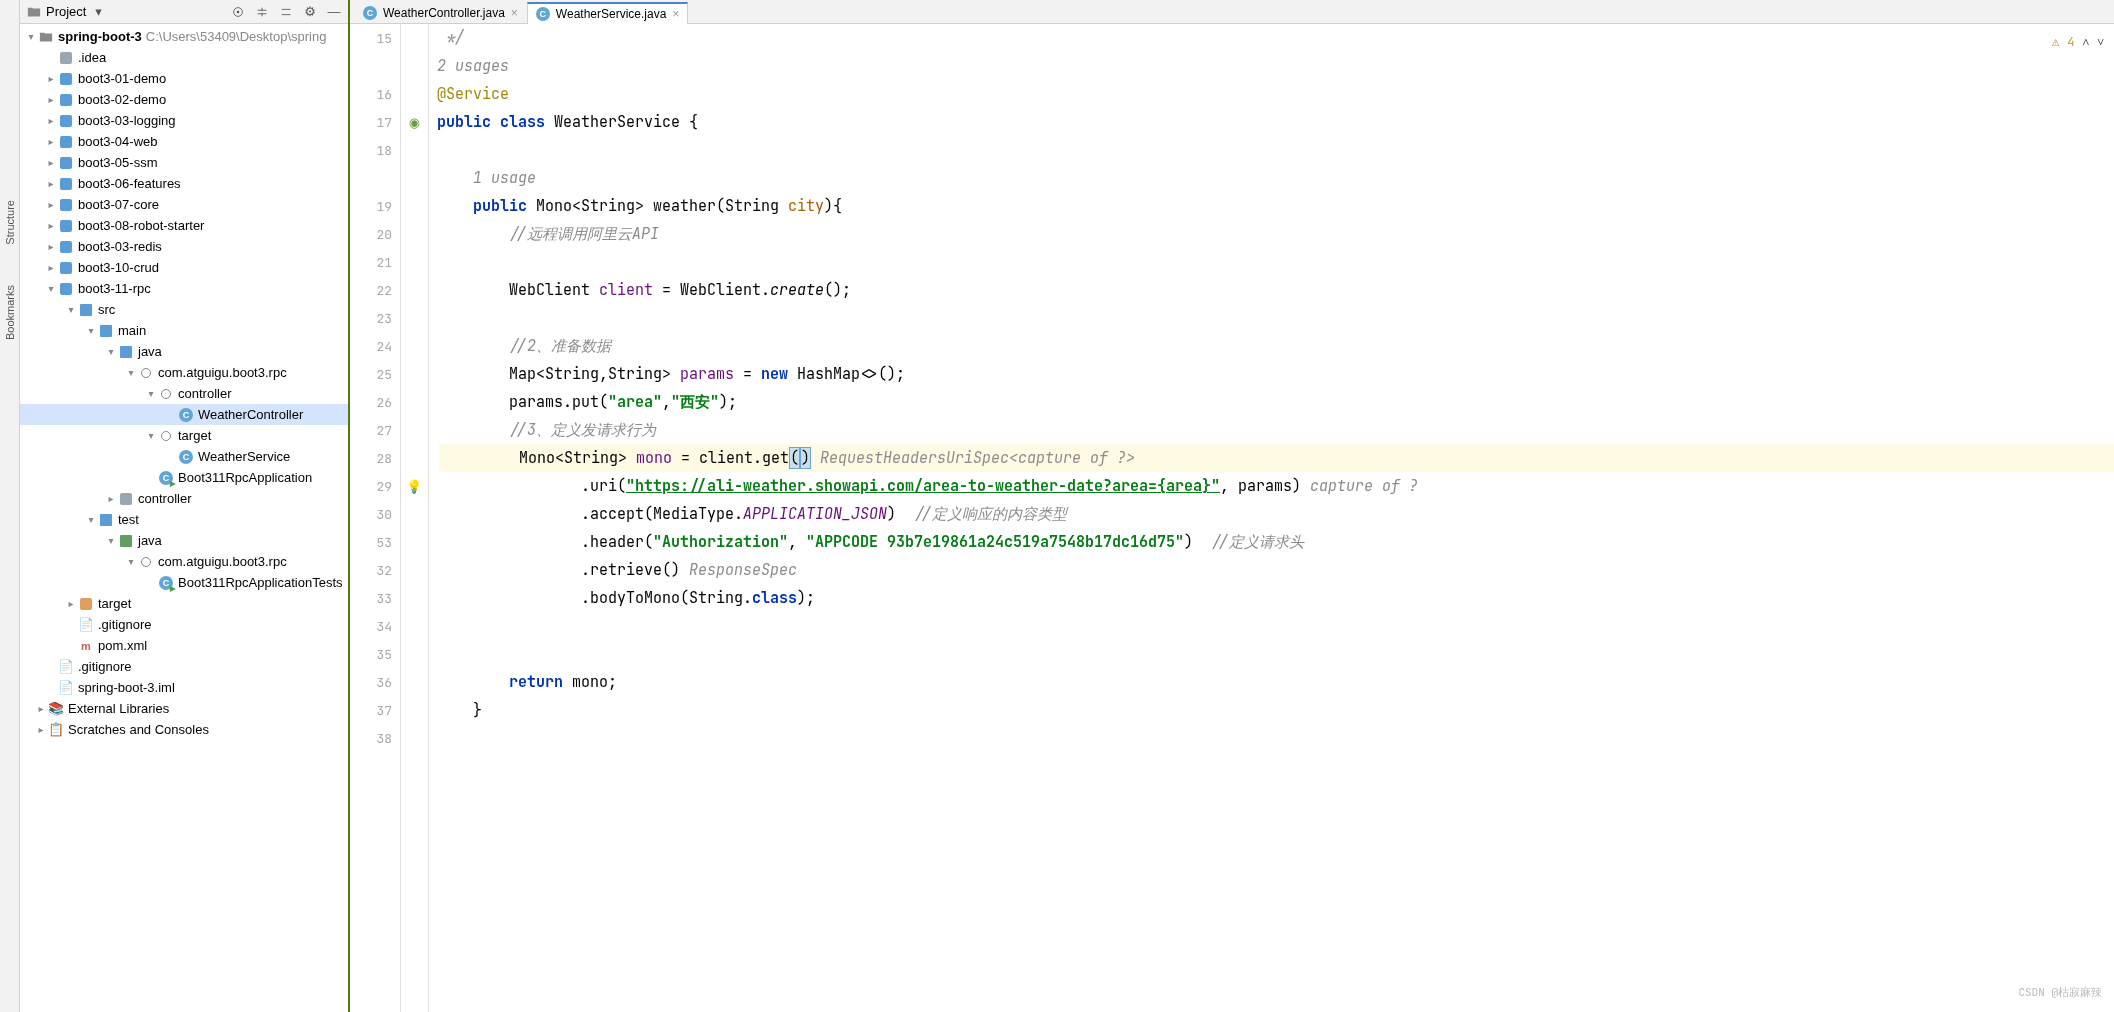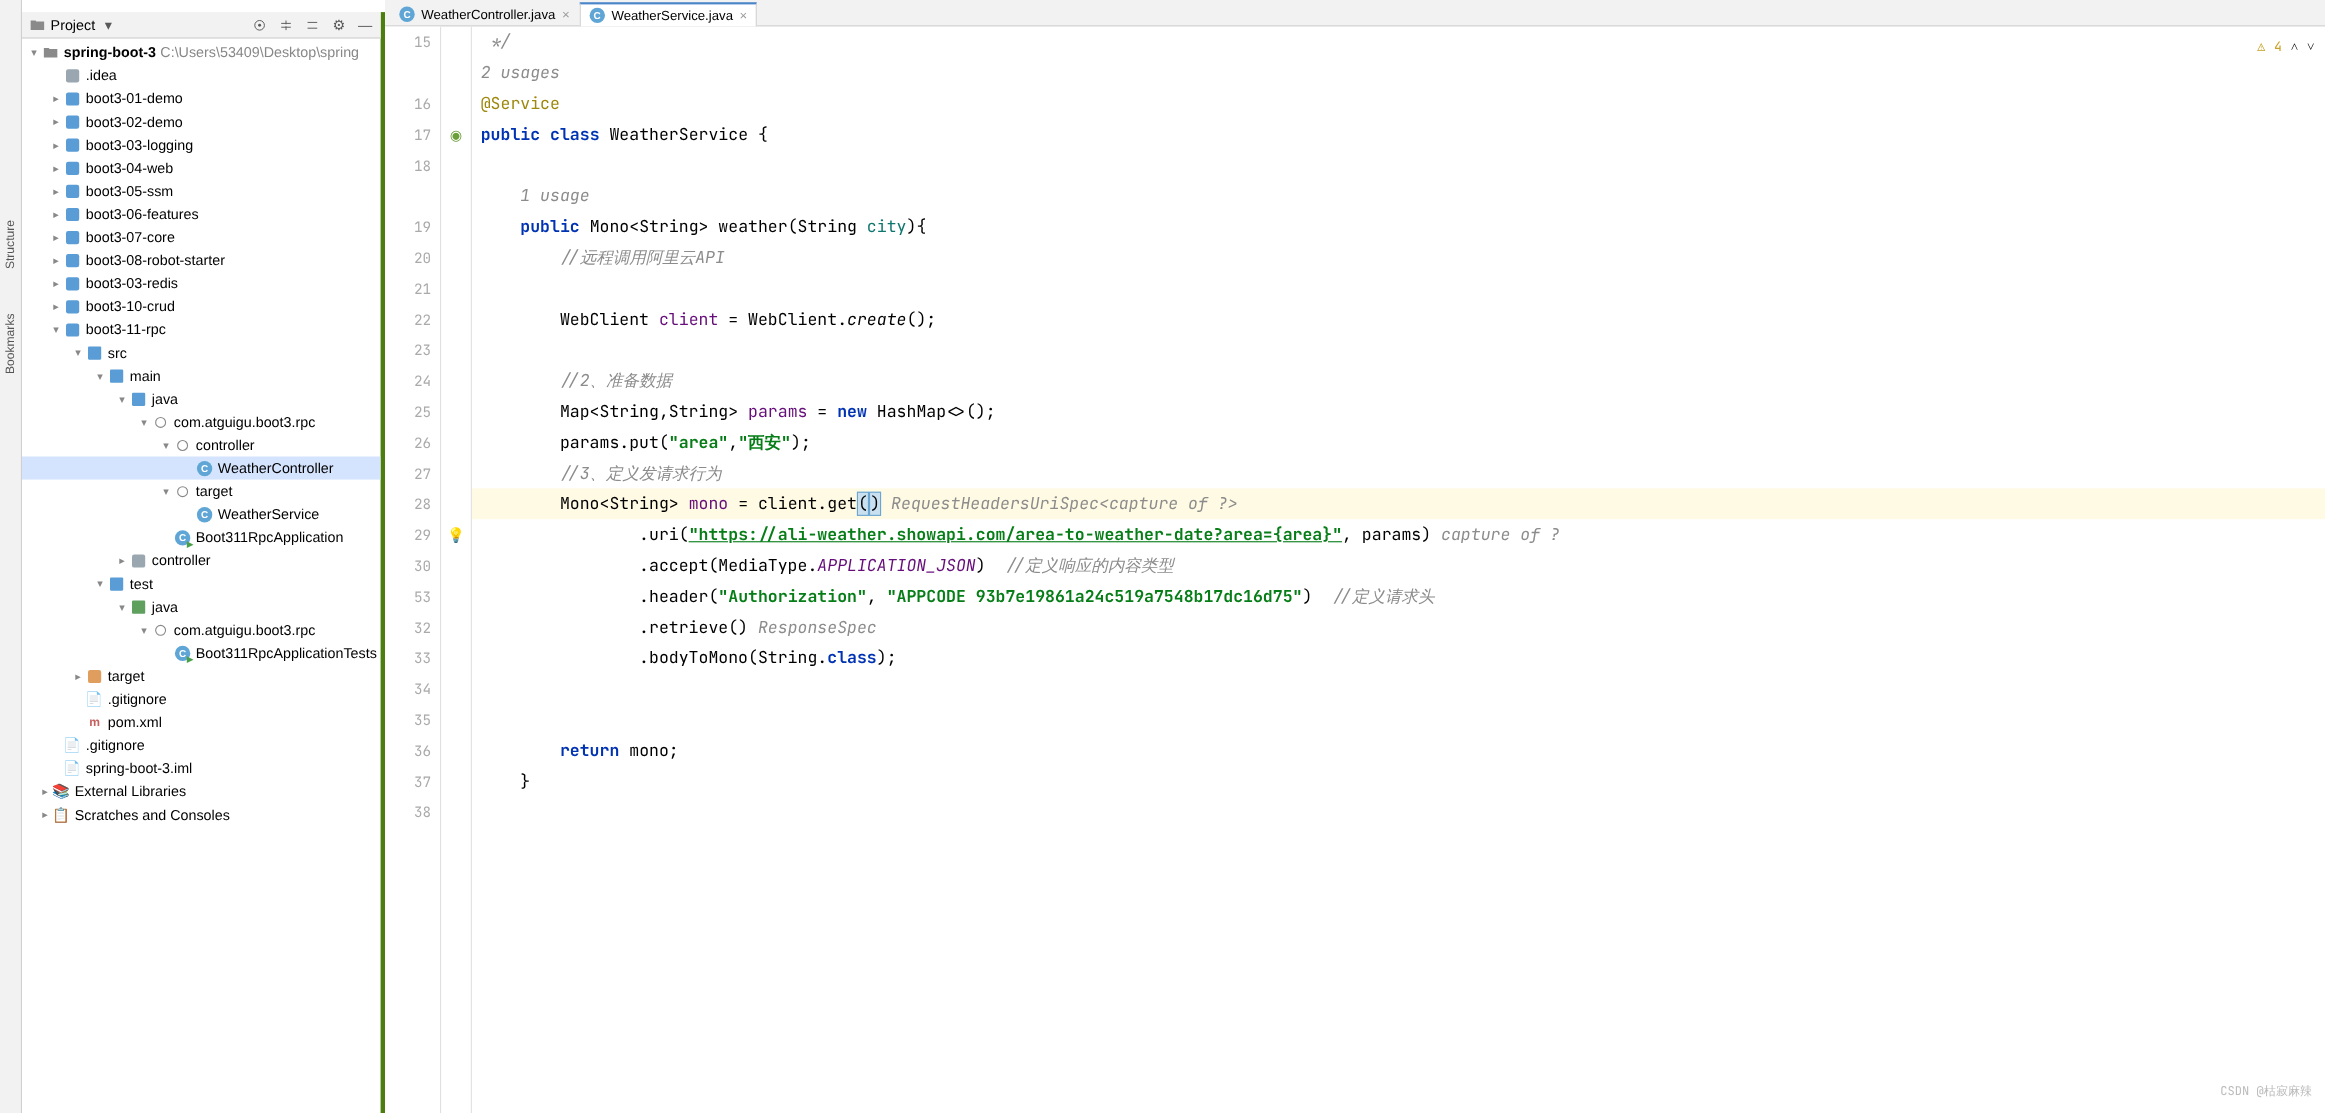--- a/index.html
+++ b/index.html
@@ -1,20 +1,20 @@
 <!DOCTYPE html>
 <html><head>
 <meta charset="utf-8">
 <style>
 * { box-sizing: border-box; margin: 0; padding: 0; }
 body { font-family: "Segoe UI", Arial, sans-serif; font-size: 13px; background: #fff; color: #000; overflow: hidden; }
 .app { display: flex; height: 100vh; }
 .left-rail { width: 20px; background: #f2f2f2; border-right: 1px solid #d0d0d0; display: flex; flex-direction: column; align-items: center; padding-top: 200px; gap: 40px; }
 .left-rail span { writing-mode: vertical-rl; transform: rotate(180deg); font-size: 11px; color: #555; }
-.sidebar { width: 330px; display: flex; flex-direction: column; border-right: 4px solid #4d7c0f; background: #fff; margin-top: 11px; }
+.sidebar { width: 330px; display: flex; flex-direction: column; border-right: 2px solid #4d7c0f; background: #fff; }
 .sidebar-header { height: 24px; display: flex; align-items: center; padding: 0 6px; border-bottom: 1px solid #d0d0d0; background: #f2f2f2; gap: 4px; }
 .sidebar-header .title { display: flex; align-items: center; gap: 4px; flex: 1; }
 .sidebar-header .icons { display: flex; gap: 8px; }
 .icon-btn { width: 16px; height: 16px; display: inline-flex; align-items: center; justify-content: center; cursor: pointer; color: #595959; }
 .tree { flex: 1; overflow: auto; padding: 2px 0; font-size: 13px; }
 .tree-row { display: flex; align-items: center; height: 21px; white-space: nowrap; cursor: pointer; }
 .tree-row.selected { background: #d5e4fe; }
 .tree-row .arrow { width: 14px; color: #888; font-size: 10px; display: inline-flex; justify-content: center; }
 .tree-row .ticon { width: 16px; height: 16px; display: inline-flex; align-items: center; justify-content: center; margin-right: 4px; }
 .tree-row .label { color: #000; }
@@ -31,28 +31,28 @@
 .tab { display: flex; align-items: center; gap: 6px; padding: 3px 8px; border: 1px solid transparent; border-bottom: none; font-size: 12px; cursor: pointer; }
 .tab.active { background: #fff; border-color: #d0d0d0; border-top: 2px solid #4a86c7; margin-bottom: -1px; }
 .tab .close { color: #999; font-size: 12px; }
 .code-area { flex: 1; display: flex; overflow: hidden; position: relative; }
 .gutter { display: flex; flex-direction: column; background: #fff; border-right: 1px solid #e0e0e0; }
 .gutter-row { height: 28px; display: flex; align-items: center; justify-content: flex-end; padding-right: 8px; color: #aaa; font-family: "JetBrains Mono", Consolas, monospace; font-size: 13px; min-width: 50px; }
 .gutter-icons { width: 28px; display: flex; flex-direction: column; border-right: 1px solid #e0e0e0; }
 .gutter-icon-row { height: 28px; display: flex; align-items: center; justify-content: center; }
 .code { flex: 1; overflow: auto; font-family: "JetBrains Mono", Consolas, monospace; font-size: 15px; line-height: 28px; position: relative; }
 .code-line { height: 28px; padding-left: 8px; white-space: pre; }
-.code-line.hl { background: #fffae3; }
+.code-line.hl { background: #fffae3; margin-left: 10px; }
 .kw { color: #0033b3; font-weight: bold; }
 .ann { color: #9e880d; }
 .str { color: #067d17; font-weight: bold; }
 .url-str { color: #067d17; font-weight: bold; text-decoration: underline; }
 .cmt { color: #8c8c8c; font-style: italic; }
 .var { color: #660e7a; }
-.param { color: #0f766e; }
+.param { color: #a16207; }
 .hint { color: #8c8c8c; font-style: italic; }
 .italic-f { font-style: italic; }
 .caret-match { background: #c8e0f0; border: 1px solid #6ba5d0; }
 .top-right { position: absolute; top: 4px; right: 10px; display: flex; align-items: center; gap: 8px; font-size: 12px; }
 .warn-badge { color: #c9a227; }
 .watermark { position: absolute; right: 12px; bottom: 6px; font-size: 11px; color: #bbb; }
 svg { width: 14px; height: 14px; }
 </style>
 </head>
 <body>

